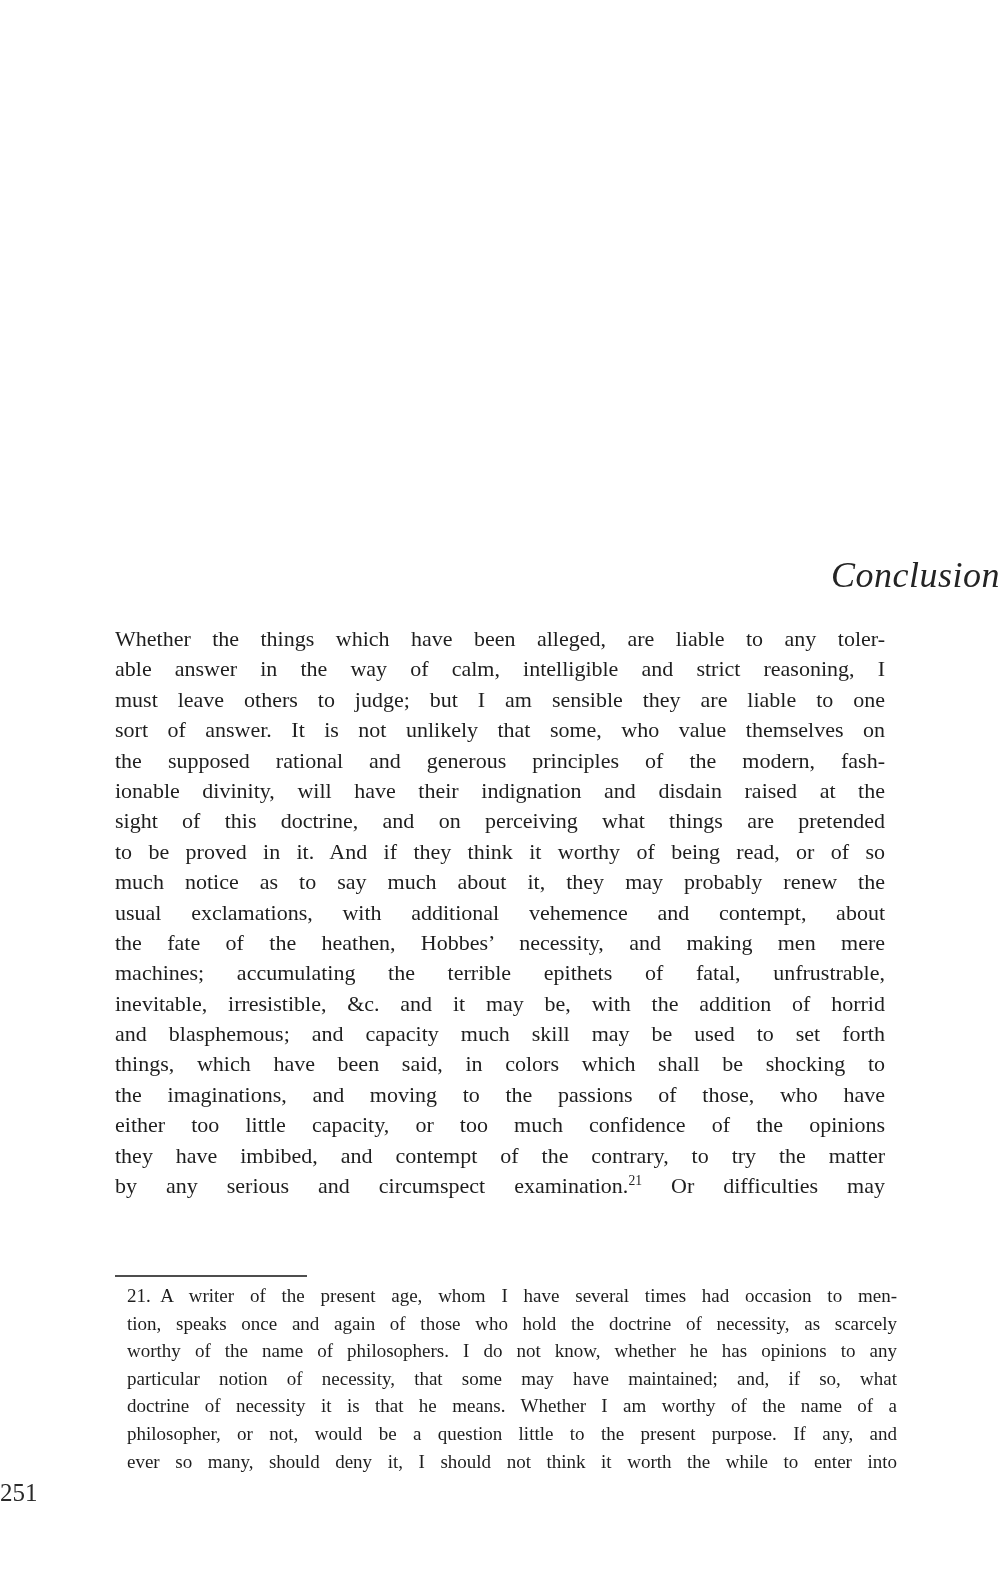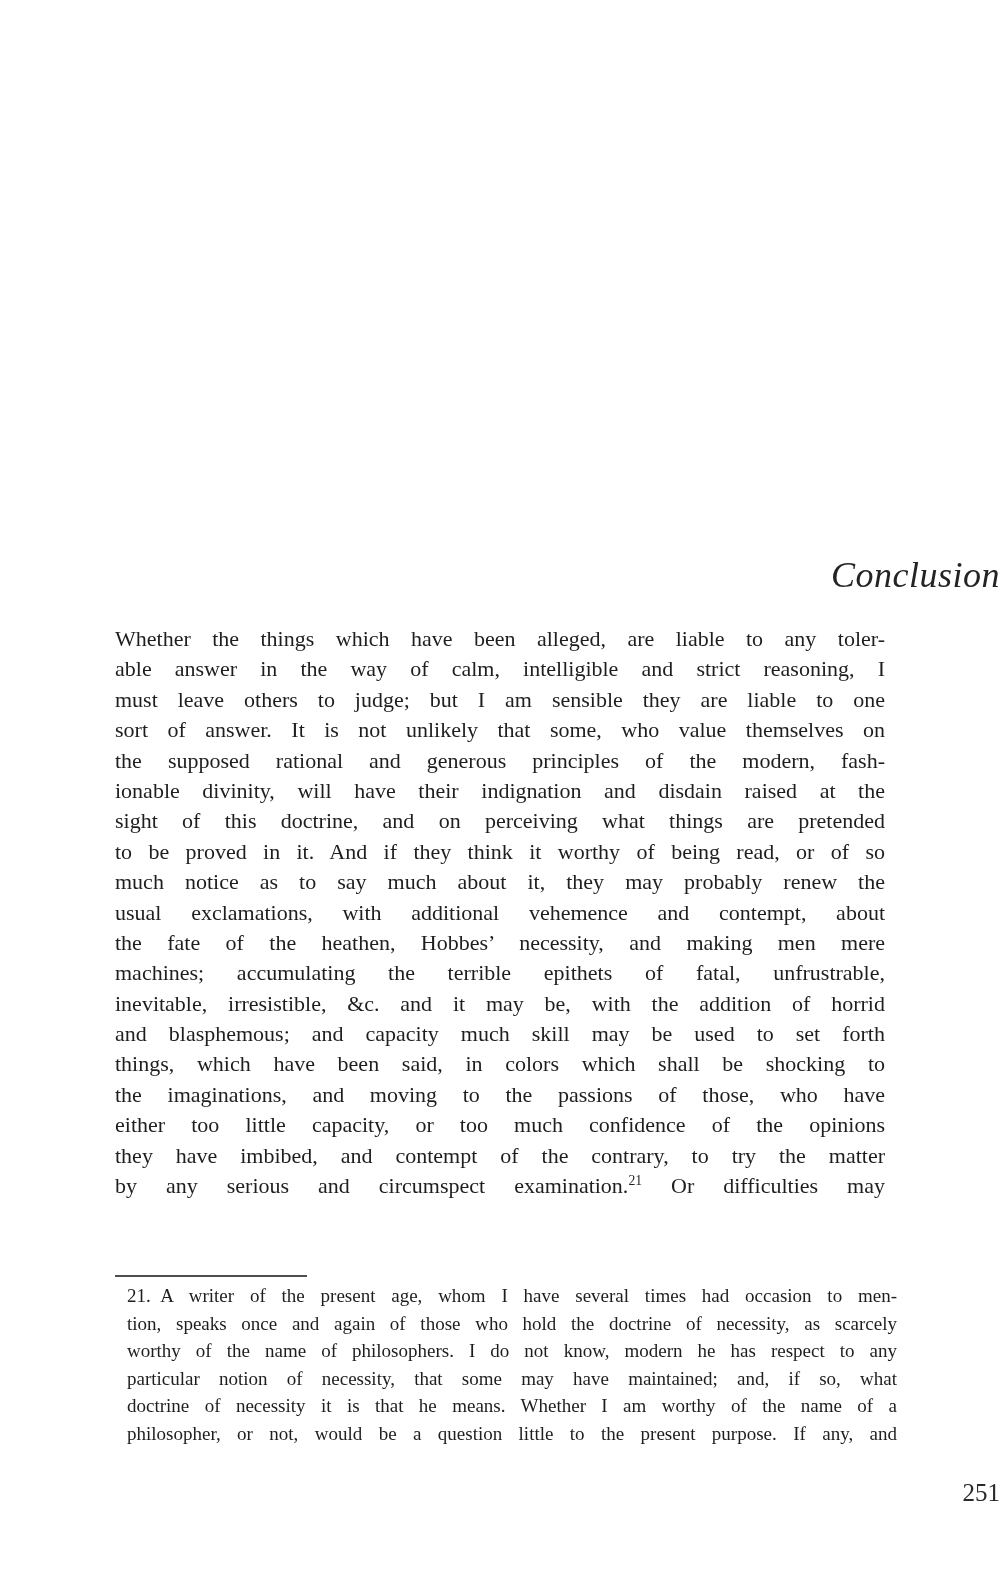--- a/index.html
+++ b/index.html
@@ -71,21 +71,21 @@
     text-align: justify;
     text-align-last: justify;
     overflow: hidden;
     word-spacing: 0.5px;
   }
   .page-number {
     position: absolute;
     top: 1479px;
     left: 0;
     width: 100%;
-    text-align: right;
+    text-align: left;
     font-size: 25px;
     line-height: 28px;
     color: #2a2a2a;
   }
 </style>
 </head>
 <body>
 
 <div class="page">
 
@@ -111,21 +111,22 @@
     <div class="bline">either too little capacity, or too much confidence of the opinions</div>
     <div class="bline">they have imbibed, and contempt of the contrary, to try the matter</div>
     <div class="bline"><span>by any serious and circumspect examination.</span><sup class="fnref">21</sup><span> Or difficulties may</span></div>
   </div>
 
   <div class="fn-rule"></div>
 
   <div class="footnote">
     <div class="fline">21. A writer of the present age, whom I have several times had occasion to men-</div>
     <div class="fline">tion, speaks once and again of those who hold the doctrine of necessity, as scarcely</div>
-    <div class="fline">worthy of the name of philosophers. I do not know, modern he has respect to any</div>
+    <div class="fline">worthy of the name of philosophers. I do not know, whether he has opinions to any</div>
     <div class="fline">particular notion of necessity, that some may have maintained; and, if so, what</div>
     <div class="fline">doctrine of necessity it is that he means. Whether I am worthy of the name of a</div>
     <div class="fline">philosopher, or not, would be a question little to the present purpose. If any, and</div>
+    <div class="fline">ever so many, should deny it, I should not think it worth the while to enter into</div>
   </div>
 
   <div class="page-number">251</div>
 
 </div>
 
 </body></html>

